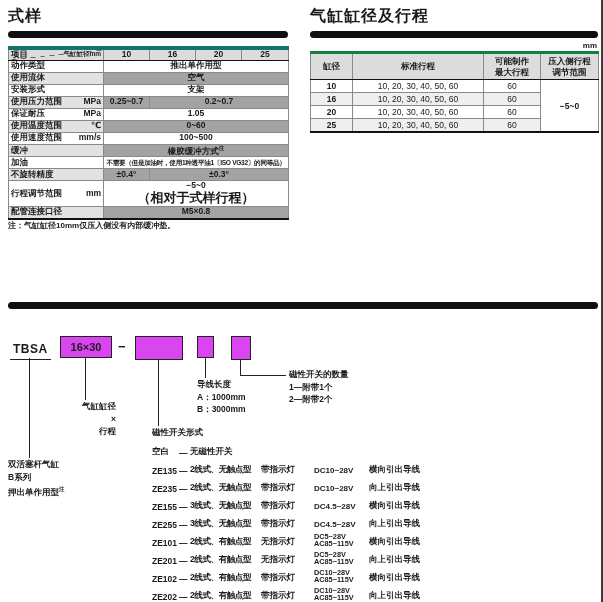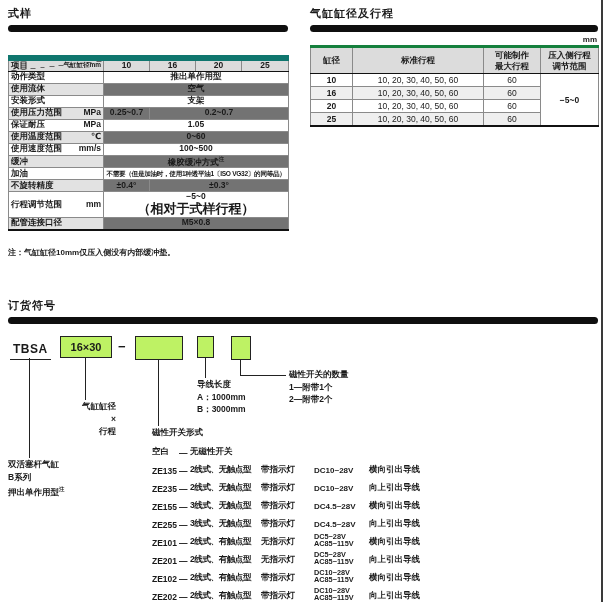--- a/index.html
+++ b/index.html
@@ -1,63 +1,63 @@
 <!DOCTYPE html>
 <html><head>
 <meta charset="utf-8">
 <style>
   *{margin:0;padding:0;box-sizing:border-box}
   html,body{background:#fff}
   body{width:603px;height:602px;position:relative;overflow:hidden;
        font-family:"Liberation Sans","DejaVu Sans",sans-serif;color:#1a1a1a}
   .page{position:absolute;inset:0;border-right:2px solid #3a3a3a;background:#fff}
-  h2{font-size:11px;font-weight:bold;letter-spacing:1px}
+  h2{font-size:16px;font-weight:bold;letter-spacing:1px}
   .bar{height:7px;background:#0f0f0f;border-radius:4px;margin-top:4px}
 
   
   section.spec{position:absolute;left:8px;top:6px;width:280px}
-  .spec table{border-collapse:collapse;width:280px;margin-top:23px;
-              border-top:6px solid #0f766e;border-bottom:2px solid #111;table-layout:fixed}
+  .spec table{border-collapse:collapse;width:280px;margin-top:8px;
+              border-top:4px solid #0f766e;border-bottom:2px solid #111;table-layout:fixed}
   .spec th,.spec td{border:1px solid #8a8a8a;font-size:8.5px;line-height:1.15;
                     height:12px;padding:0 2px;text-align:center;font-weight:bold}
   .spec thead th{background:#dcdcdc;border-bottom:1.5px solid #111}
   .spec th.corner{position:relative;background-color:#dcdcdc;
       background-image:linear-gradient(to bottom right,transparent 48.8%,#666 48.8%,#666 51.2%,transparent 51.2%)}
   .corner .c-top{position:absolute;top:0;right:2px;font-size:6.5px;font-weight:bold}
   .corner .c-bot{position:absolute;bottom:0;left:2px;font-size:8.5px}
   .spec th.lbl{text-align:left;background:#fff}
   .spec th.lbl .unit{float:right;font-weight:bold}
   .spec td{font-weight:bold;background:#fff}
   .spec tr.alt th.lbl{background:#e2e2e2}
-  .spec tr.alt td{background:#737373}
+  .spec tr.alt td{background:#a3a3a3}
   .spec td.small{font-size:6.6px;letter-spacing:-0.3px;white-space:nowrap;overflow:hidden}
   .spec td .sub{font-size:13px}
   .spec sup{font-size:5.5px;vertical-align:super}
-  .spec .note{font-size:8px;font-weight:bold;margin-top:16px}
+  .spec .note{font-size:8px;font-weight:bold;margin-top:0}
 
   
   section.bore{position:absolute;left:310px;top:6px;width:288px}
   .bore .mm{font-size:8px;font-weight:bold;text-align:right;margin:3px 1px 1px 0}
   .bore table{border-collapse:collapse;width:288px;table-layout:fixed;
               border-top:3px solid #15803d;border-bottom:2px solid #111}
   .bore th,.bore td{border:1px solid #8a8a8a;font-size:8.5px;text-align:center;padding:1px 2px}
   .bore thead th{background:#dcdcdc;border-bottom:1.5px solid #111;height:27px;
                  font-weight:bold;line-height:1.25}
   .bore td{height:13px;background:#fff}
   .bore tr.alt td{background:#efefef}
   .bore td.bore-val{font-weight:bold}
   .bore td.adj{background:#fff;font-weight:bold}
 
   
   section.order{position:absolute;left:8px;top:298px;width:590px;height:304px}
   .order .bar{width:590px}
   .order .abs{position:absolute}
   .model{left:2px;top:44px;font-size:12px;font-weight:bold;letter-spacing:.5px;
          border-bottom:1.5px solid #222;padding:0 3px 3px 3px}
-  .box{border:1.2px solid #222;background:#bef264}
+  .box{border:1.2px solid #222;background:#d946ef}
   .b1{left:52px;top:38px;width:52px;height:22px;display:flex;align-items:center;
       justify-content:center;font-size:11px;font-weight:bold}
   .b2{left:127px;top:38px;width:48px;height:24px}
   .b3{left:189px;top:38px;width:17px;height:22px}
   .b4{left:223px;top:38px;width:20px;height:24px}
   .dash-sym{left:110px;top:41px;font-size:13px;font-weight:bold}
   .ln{background:#222}
   .l-series{left:21px;top:60px;width:1px;height:100px}
   .l-bore{left:77px;top:60px;width:1px;height:42px}
   .l-type{left:150px;top:62px;width:1px;height:66px}
@@ -217,21 +217,20 @@
           <tr class="alt">
             <td class="bore-val">25</td>
             <td>10, 20, 30, 40, 50, 60</td>
             <td>60</td>
           </tr>
         </tbody>
     </table>
   </section>
 
   <section class="order">
-    <h2>订货符号</h2>
     <div class="bar"></div>
 
     <div class="abs model">TBSA</div>
     <div class="abs box b1">16×30</div>
     <div class="abs dash-sym">−</div>
     <div class="abs box b2"></div>
     <div class="abs box b3"></div>
     <div class="abs box b4"></div>
 
     <div class="abs ln l-series"></div>

